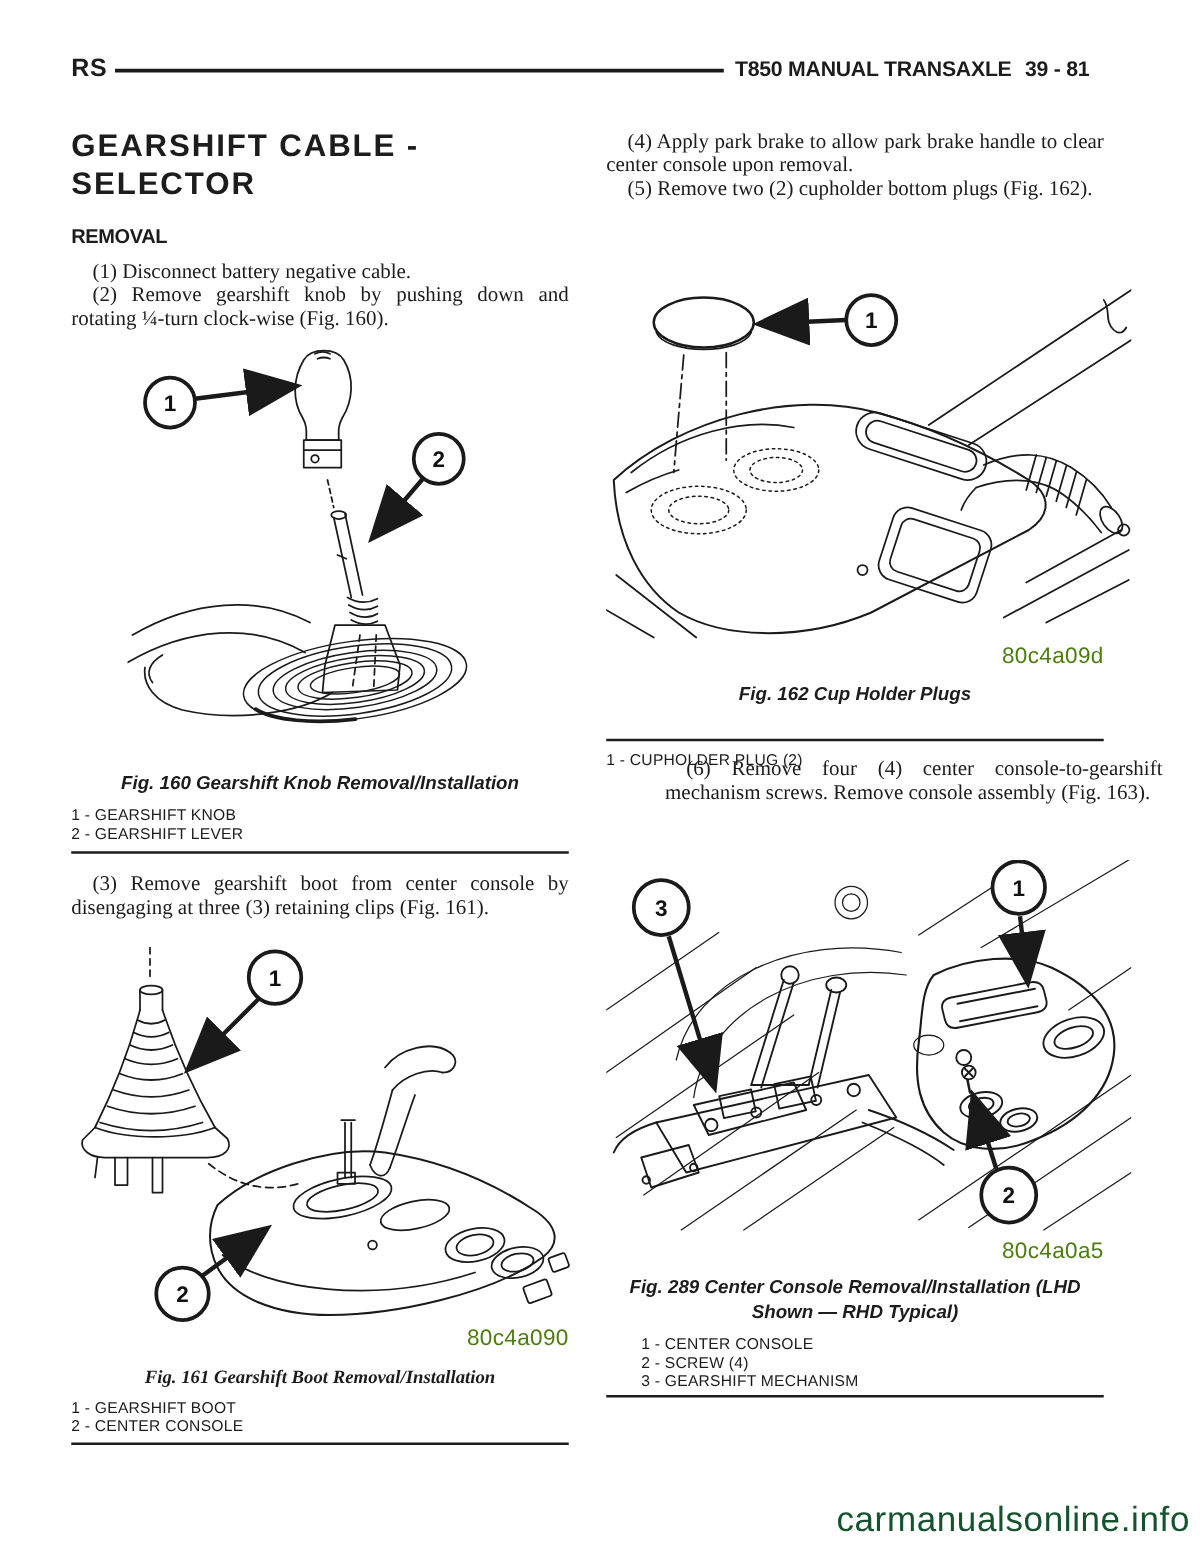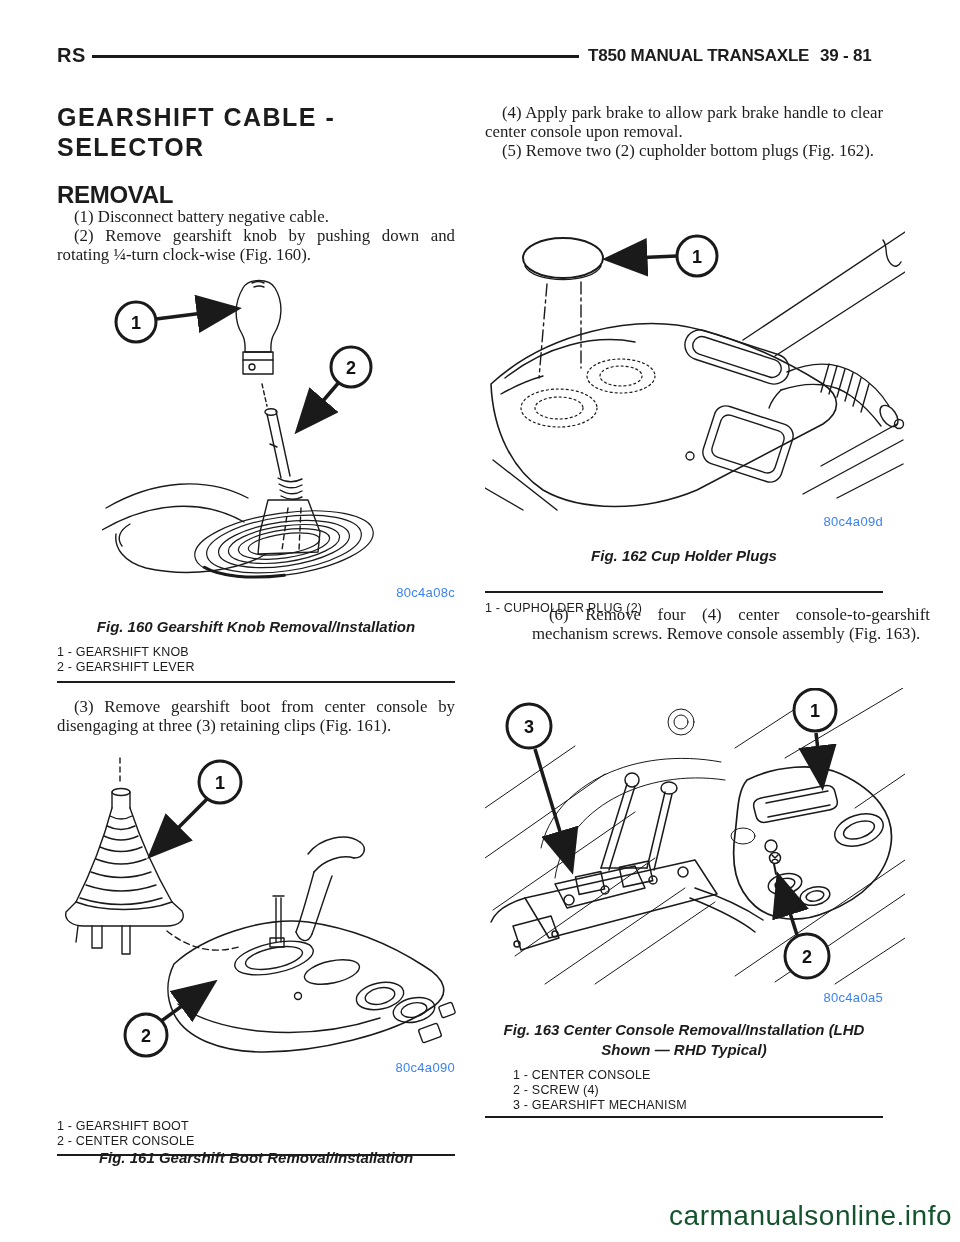--- a/index.html
+++ b/index.html
@@ -8,26 +8,26 @@
   .page { position:relative; width:960px; height:1242px; background:#ffffff; overflow:hidden; }
   .abs { position:absolute; }
 
   
   .hdr-rs { font-size:20px; font-weight:bold; letter-spacing:.5px; }
   .hdr-line { height:3px; background:#1a1a1a; }
   .hdr-right { font-size:17px; font-weight:bold; letter-spacing:-.2px; white-space:nowrap; }
 
   
   .art-title { font-size:25px; font-weight:bold; letter-spacing:1.5px; line-height:30px; white-space:nowrap; }
-  .sec-head { font-size:24px; font-weight:bold; letter-spacing:-.3px; }
+  .sec-head { font-size:16px; font-weight:bold; letter-spacing:-.3px; }
   .step { margin:0; text-indent:17px; text-align:justify; font-size:16.8px; line-height:19px;
           font-family:"Liberation Serif", serif; }
 
   
-  .figcode { font-size:13px; color:#3b82f6; text-align:right; letter-spacing:.3px; }
+  .figcode { font-size:18px; color:#4d7c0f; text-align:right; letter-spacing:.3px; }
   .figcap { font-weight:bold; font-style:italic; font-size:15px; text-align:center; line-height:20px; }
   .legend { font-size:12.5px; line-height:15px; letter-spacing:.2px; }
   .rule { border-top:2px solid #1c1c1c; height:0; }
 
   .callout-text { font-family:"Liberation Sans", sans-serif; font-weight:bold; font-size:18px; fill:#111; stroke:none; }
 
   .watermark { font-size:28px; color:#14532d; letter-spacing:.5px; white-space:nowrap; }
 
   svg { display:block; }
 </style>
@@ -100,21 +100,20 @@
           <circle cx="34" cy="46" r="20" fill="#fff" stroke="#1a1a1a" stroke-width="3"></circle>
           <text x="34" y="52.5" text-anchor="middle" class="callout-text">1</text>
         </g>
         <g>
           <line x1="238" y1="105" x2="197" y2="153" stroke="#1a1a1a" stroke-width="3.5" marker-end="url(#ah160)"></line>
           <circle cx="249" cy="91" r="20" fill="#fff" stroke="#1a1a1a" stroke-width="3"></circle>
           <text x="249" y="97.5" text-anchor="middle" class="callout-text">2</text>
         </g>
       </svg>
     </div>
-    <div class="abs figcode" style="left:0; top:585px; width:398px;">80c4a08c</div>
     <div class="abs figcap" style="left:0; top:617px; width:398px;">Fig. 160 Gearshift Knob Removal/Installation</div>
     <div class="abs legend" style="left:0; top:645px; width:398px;">
       <div>1 - GEARSHIFT KNOB</div>
       <div>2 - GEARSHIFT LEVER</div>
     </div>
     <div class="abs rule" style="left:0; top:681px; width:398px;"></div>
 
     <div class="abs" style="left:0; top:697px; width:398px;">
       <p class="step">(3) Remove gearshift boot from center console by disengaging at three (3) retaining clips (Fig. 161).</p>
     </div>
@@ -173,21 +172,21 @@
           <text x="158" y="42.5" text-anchor="middle" class="callout-text">1</text>
         </g>
         <g>
           <line x1="98" y1="276" x2="150" y2="238" stroke="#1a1a1a" stroke-width="3.5" marker-end="url(#ah161)"></line>
           <circle cx="84" cy="289" r="21" fill="#fff" stroke="#1a1a1a" stroke-width="3"></circle>
           <text x="84" y="295.5" text-anchor="middle" class="callout-text">2</text>
         </g>
       </svg>
     </div>
     <div class="abs figcode" style="left:0; top:1060px; width:398px;">80c4a090</div>
-    <div class="abs figcap" style="left:0; top:1148px; width:398px;">Fig. 161 Gearshift Boot Removal/Installation</div>
+    <div class="abs figcap" style="left:0; top:1092px; width:398px;font-family:Liberation Serif, serif;">Fig. 161 Gearshift Boot Removal/Installation</div>
     <div class="abs legend" style="left:0; top:1119px; width:398px;">
       <div>1 - GEARSHIFT BOOT</div>
       <div>2 - CENTER CONSOLE</div>
     </div>
     <div class="abs rule" style="left:0; top:1154px; width:398px;"></div>
   </div>
 
   <div class="abs" style="left:485px; top:0; width:398px; height:1242px;">
 
     <div class="abs" style="left:0; top:103px; width:398px;">
@@ -324,21 +323,21 @@
         </g>
         <g>
           <line x1="312" y1="247" x2="294" y2="190" stroke="#1a1a1a" stroke-width="3.5" marker-end="url(#ah163)"></line>
           <circle cx="322" cy="268" r="22" fill="#fff" stroke="#1a1a1a" stroke-width="3"></circle>
           <text x="322" y="274.5" text-anchor="middle" class="callout-text">2</text>
         </g>
       </svg>
     </div>
     <div class="abs figcode" style="left:0; top:990px; width:398px;">80c4a0a5</div>
     <div class="abs figcap" style="left:0; top:1020px; width:398px;">
-      <div>Fig. 163 Center Console Removal/Installation (LHD</div>
+      <div>Fig. 289 Center Console Removal/Installation (LHD</div>
       <div>Shown — RHD Typical)</div>
     </div>
     <div class="abs legend" style="left:0; top:1068px; width:398px;margin-left:28px;">
       <div>1 - CENTER CONSOLE</div>
       <div>2 - SCREW (4)</div>
       <div>3 - GEARSHIFT MECHANISM</div>
     </div>
     <div class="abs rule" style="left:0; top:1116px; width:398px;"></div>
   </div>
 

